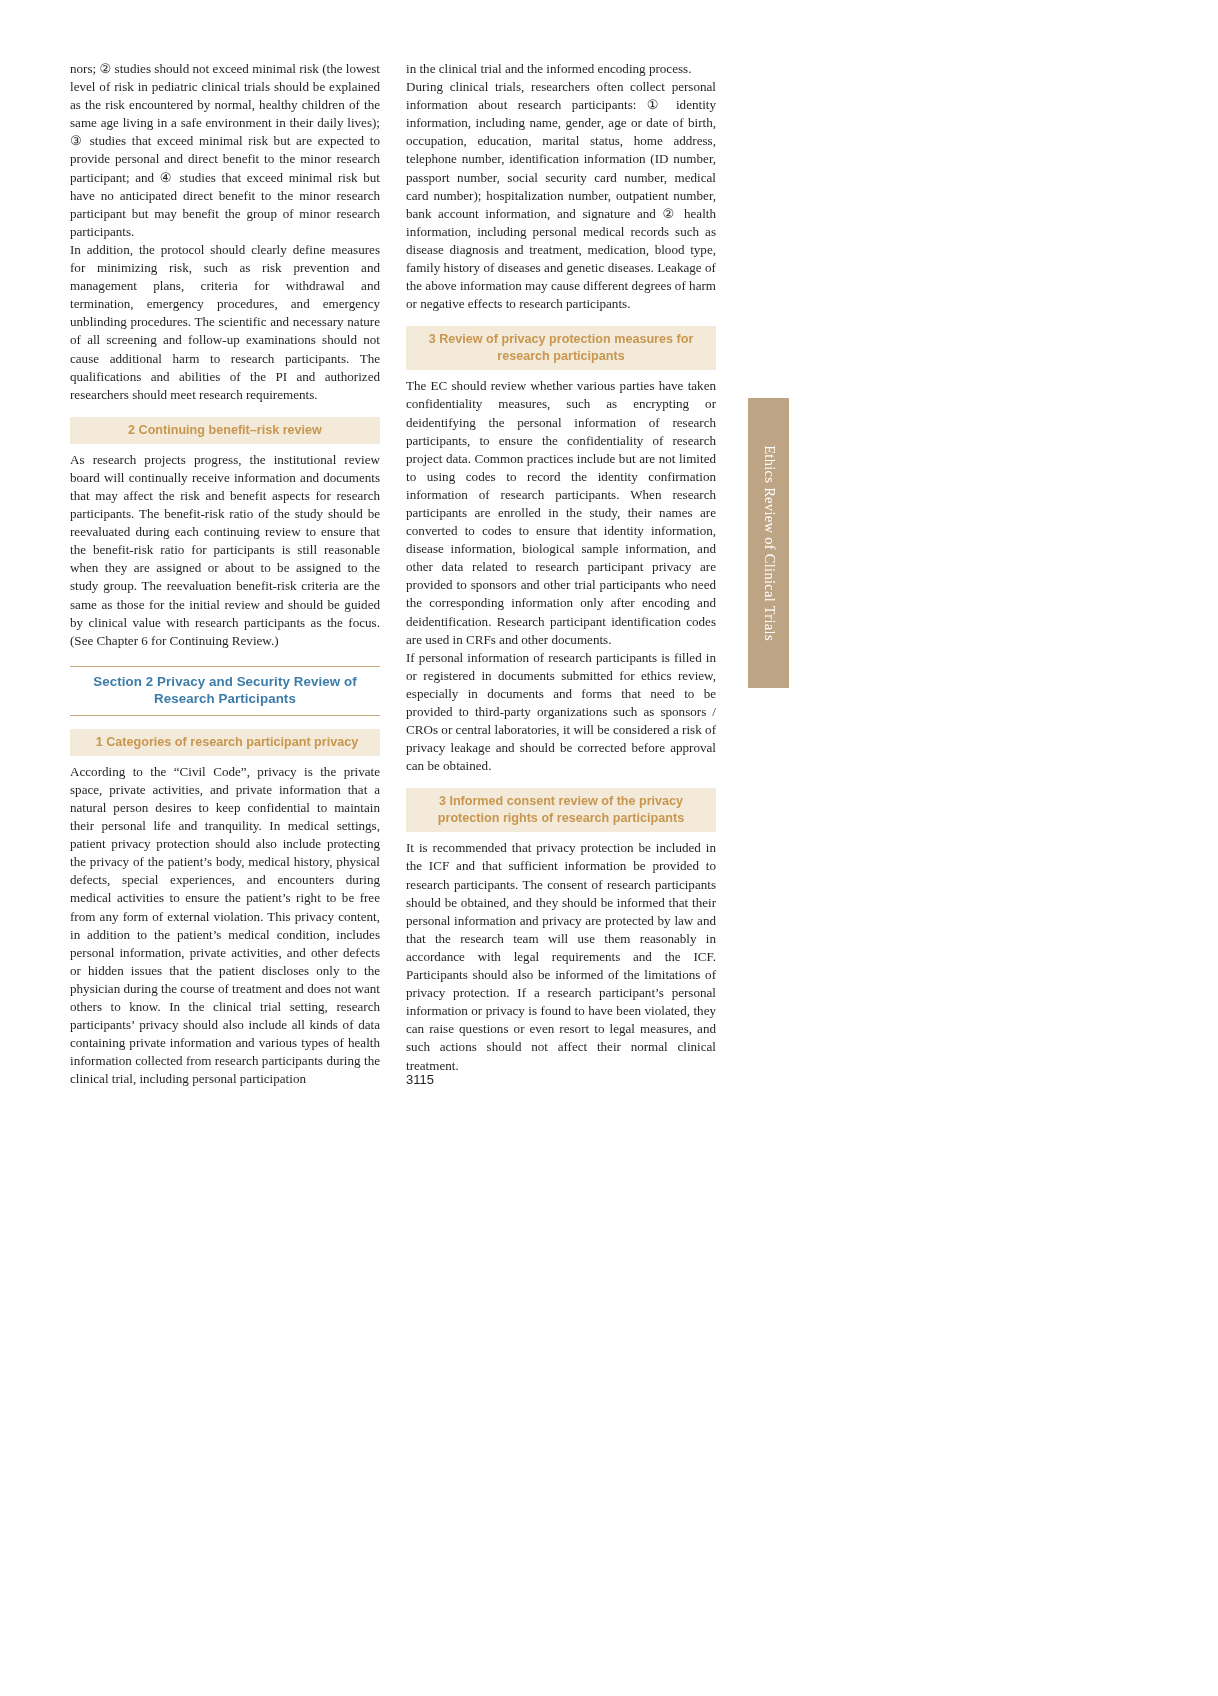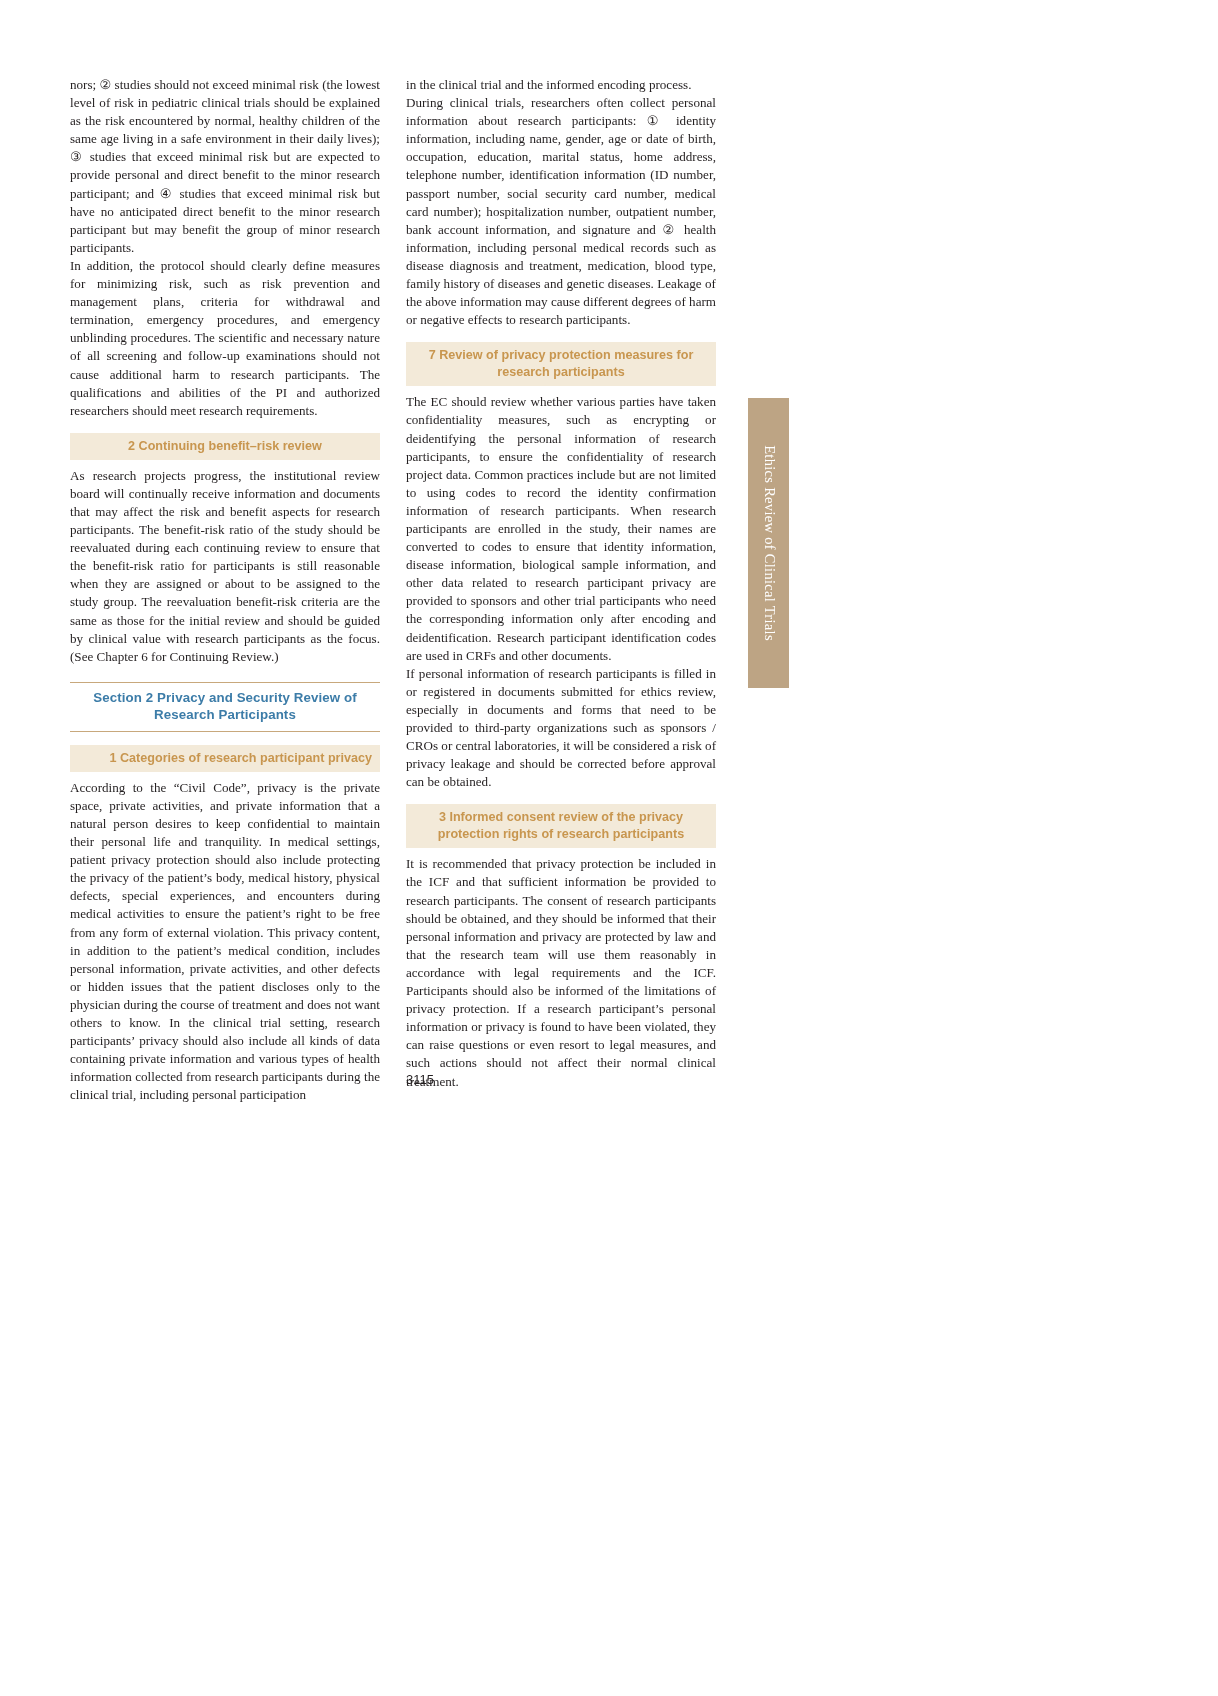--- a/index.html
+++ b/index.html
@@ -16,21 +16,21 @@
   }
   .page {
     position: absolute;
     top: 0; left: 0;
     width: 1218px;
     height: 1696px;
     overflow: hidden;
   }
   .col {
     position: absolute;
-    top: 76px;
+    top: 60px;
     width: 310px;
     font-size: 13.1px;
     line-height: 18.1px;
     text-align: justify;
     text-justify: inter-word;
     hyphens: manual;
   }
   .col-left { left: 70px; }
   .col-right { left: 406px; }
 
@@ -62,21 +62,21 @@
     background: #f3ead9;
     color: #c8964f;
     font-family: "Liberation Sans", sans-serif;
     font-weight: bold;
     font-size: 12.6px;
     line-height: 17px;
     text-align: center;
     padding: 5px 8px 5px 8px;
   }
   .sub-head.left-align {
-    text-align: right;
+    text-align: center;
     padding-left: 12px;
   }
 
   
   .side-tab {
     position: absolute;
     left: 748px;
     top: 398px;
     width: 41px;
     height: 290px;
@@ -122,21 +122,21 @@
 
     <div class="sub-head left-align">1 Categories of research participant privacy</div>
 
     <p class="body">According to the “Civil Code”, privacy is the private space, private activities, and private information that a natural person desires to keep confidential to maintain their personal life and tranquility. In medical settings, patient privacy protection should also include protecting the privacy of the patient’s body, medical history, physical defects, special experiences, and encounters during medical activities to ensure the patient’s right to be free from any form of external violation. This privacy content, in addition to the patient’s medical condition, includes personal information, private activities, and other defects or hidden issues that the patient discloses only to the physician during the course of treatment and does not want others to know. In the clinical trial setting, research participants’ privacy should also include all kinds of data containing private information and various types of health information collected from research participants during the clinical trial, including personal participation</p>
   </div>
 
   <div class="col col-right">
     <p class="body">in the clinical trial and the informed encoding process.</p>
     <p class="body">During clinical trials, researchers often collect personal information about research participants: ① identity information, including name, gender, age or date of birth, occupation, education, marital status, home address, telephone number, identification information (ID number, passport number, social security card number, medical card number); hospitalization number, outpatient number, bank account information, and signature and ② health information, including personal medical records such as disease diagnosis and treatment, medication, blood type, family history of diseases and genetic diseases. Leakage of the above information may cause different degrees of harm or negative effects to research participants.</p>
 
-    <div class="sub-head">7 Review of privacy protection measures for research participants</div>
+    <div class="sub-head">3 Review of privacy protection measures for research participants</div>
 
     <p class="body">The EC should review whether various parties have taken confidentiality measures, such as encrypting or deidentifying the personal information of research participants, to ensure the confidentiality of research project data. Common practices include but are not limited to using codes to record the identity confirmation information of research participants. When research participants are enrolled in the study, their names are converted to codes to ensure that identity information, disease information, biological sample information, and other data related to research participant privacy are provided to sponsors and other trial participants who need the corresponding information only after encoding and deidentification. Research participant identification codes are used in CRFs and other documents.</p>
     <p class="body">If personal information of research participants is filled in or registered in documents submitted for ethics review, especially in documents and forms that need to be provided to third-party organizations such as sponsors / CROs or central laboratories, it will be considered a risk of privacy leakage and should be corrected before approval can be obtained.</p>
 
     <div class="sub-head">3 Informed consent review of the privacy protection rights of research participants</div>
 
     <p class="body">It is recommended that privacy protection be included in the ICF and that sufficient information be provided to research participants. The consent of research participants should be obtained, and they should be informed that their personal information and privacy are protected by law and that the research team will use them reasonably in accordance with legal requirements and the ICF. Participants should also be informed of the limitations of privacy protection. If a research participant’s personal information or privacy is found to have been violated, they can raise questions or even resort to legal measures, and such actions should not affect their normal clinical treatment.</p>
   </div>
 
   <div class="side-tab">

